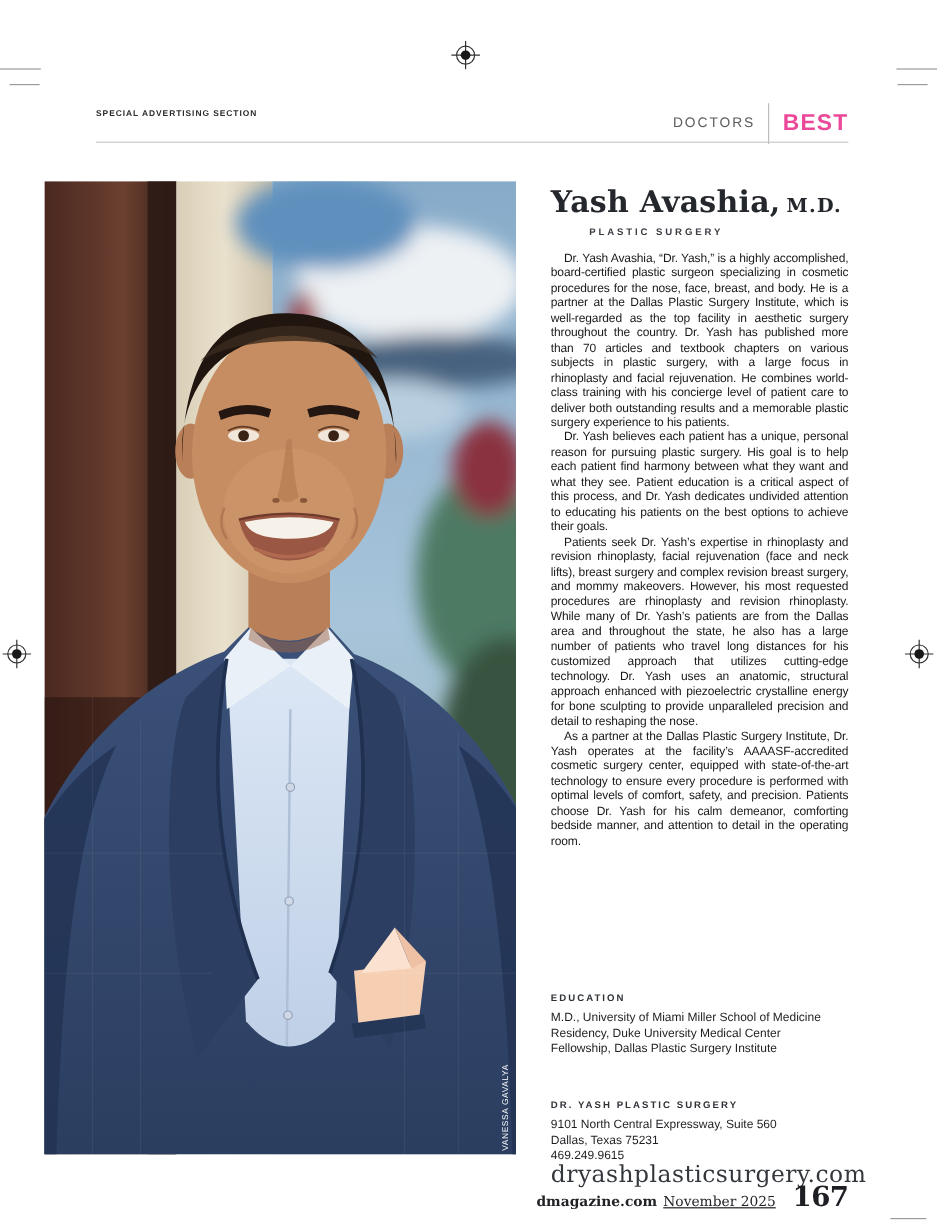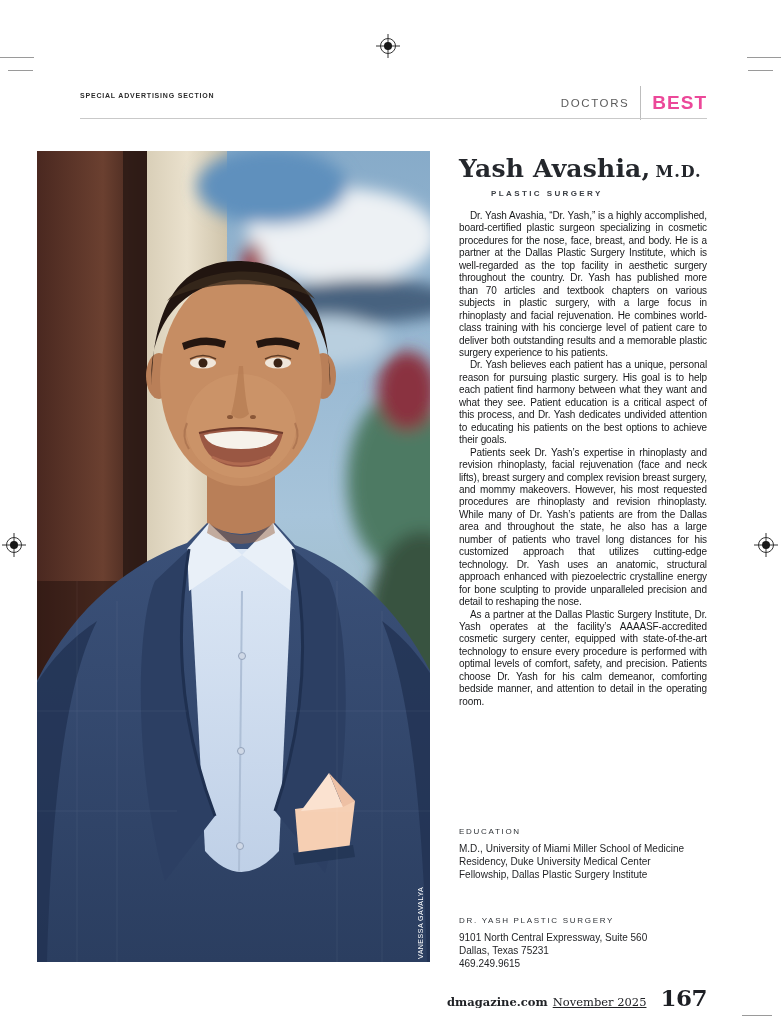--- a/index.html
+++ b/index.html
@@ -27,21 +27,21 @@
 
   
   .col{position:absolute;left:459px;width:248px;}
   .doc-name{top:124px;font-family:"DejaVu Serif","Liberation Serif",serif;color:#24272c;}
   .doc-name .nm{font-size:25px;font-weight:bold;letter-spacing:.2px;}
   .doc-name .dg{font-size:16px;font-weight:bold;letter-spacing:1px;}
   .doc-spec{top:159px;font-size:8px;font-weight:bold;letter-spacing:2.4px;color:#3a3e44;}
   .body-copy{top:180px;font-size:10px;line-height:12.45px;text-align:justify;
     color:#17181a;letter-spacing:-0.1px;}
   .body-copy p{margin:0;text-indent:11px;}
-  .block-heading{font-size:8px;font-weight:normal;letter-spacing:1.7px;color:#2e3237;margin-bottom:4px;}
+  .block-heading{font-size:8px;font-weight:bold;letter-spacing:1.7px;color:#2e3237;margin-bottom:4px;}
   .edu{top:795px;font-size:10px;line-height:13px;color:#1e1f22;}
   .practice{top:884px;font-size:10px;line-height:13px;color:#1e1f22;}
   .website{top:937px;font-family:"DejaVu Serif","Liberation Serif",serif;
     font-size:19.5px;color:#33373c;letter-spacing:.4px;}
 
   
   .footer{position:absolute;right:74px;top:954px;display:flex;align-items:baseline;gap:14px;
     font-family:"DejaVu Serif","Liberation Serif",serif;}
   .footer .site{font-size:11.5px;font-weight:bold;color:#202226;}
   .footer .date{font-size:11.5px;color:#202226;text-decoration:underline;}
@@ -240,20 +240,21 @@
     <div>Fellowship, Dallas Plastic Surgery Institute</div>
   </div>
 
   <div class="col practice" style="position:absolute;">
     <div class="block-heading">DR. YASH PLASTIC SURGERY</div>
     <div>9101 North Central Expressway, Suite 560</div>
     <div>Dallas, Texas 75231</div>
     <div>469.249.9615</div>
   </div>
 
+  <div class="col website" style="position:absolute;">dryashplasticsurgery.com</div>
 
   <div class="footer">
     <span>
       <span class="site">dmagazine.com</span>
       <span class="date">November 2025</span>
     </span>
     <span class="pageno">167</span>
   </div>
 
 </div>

